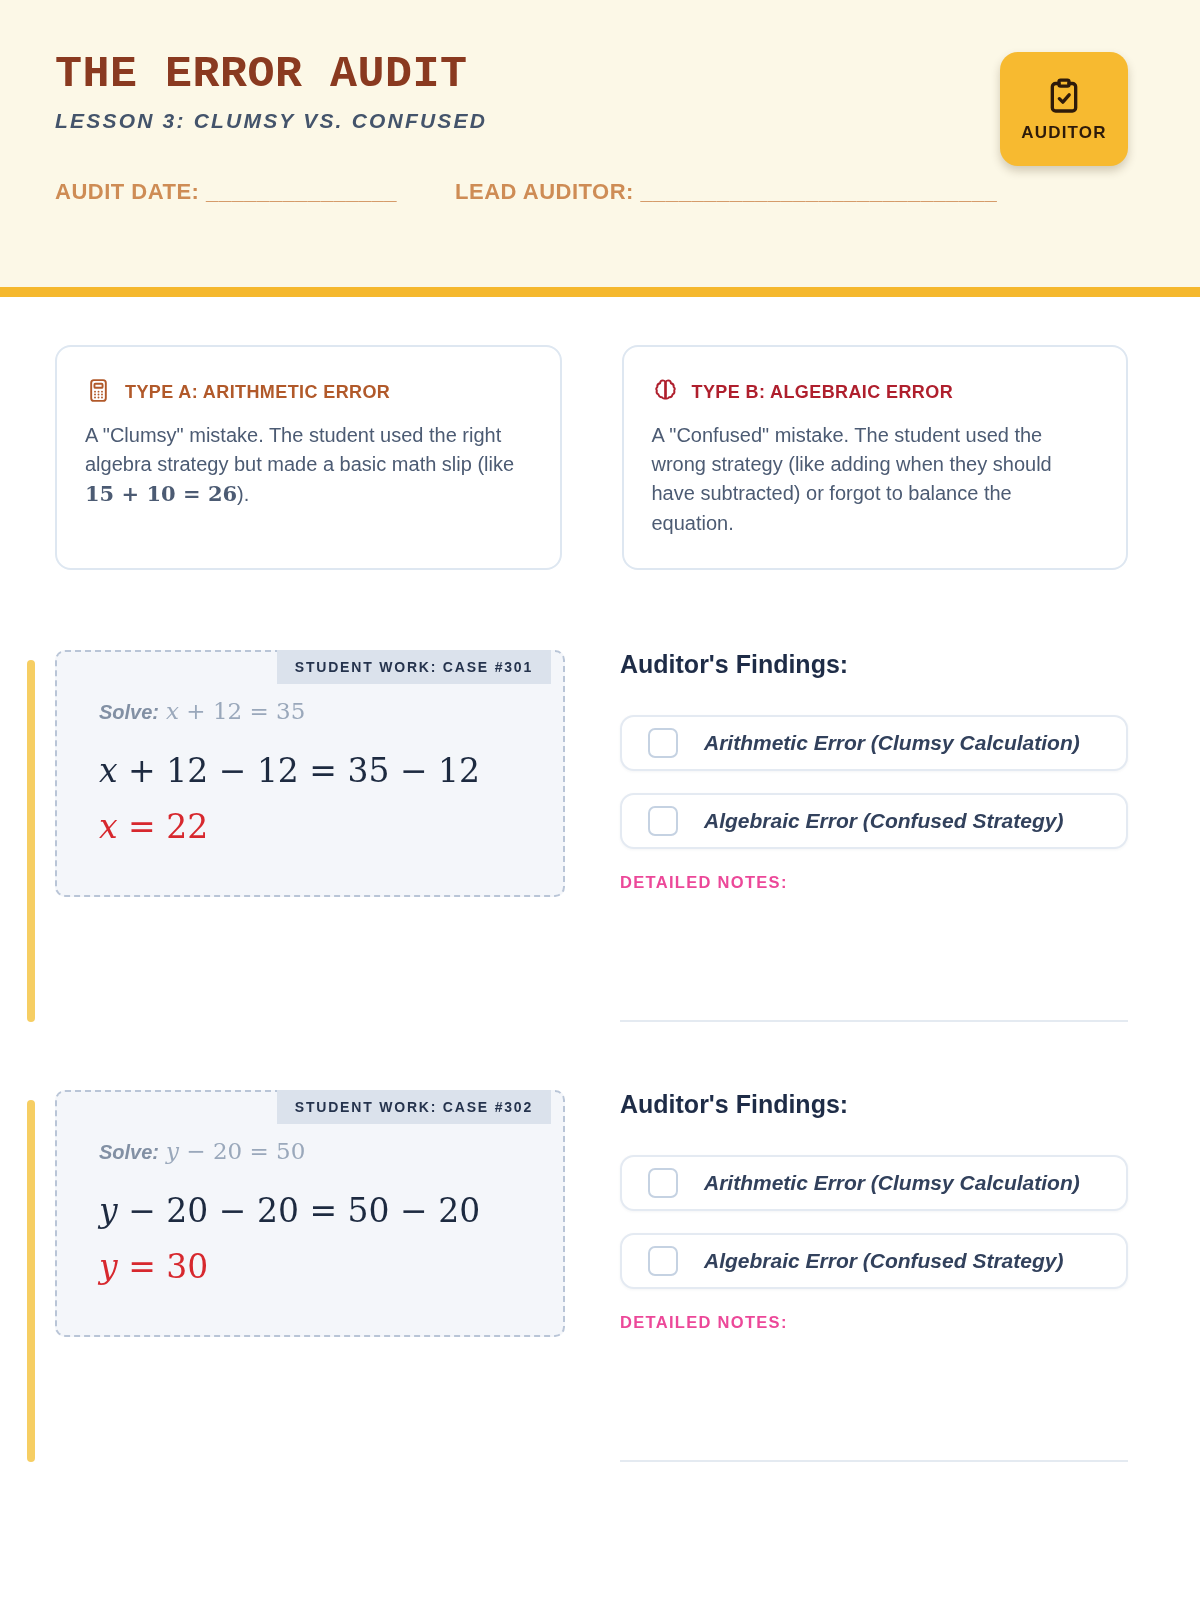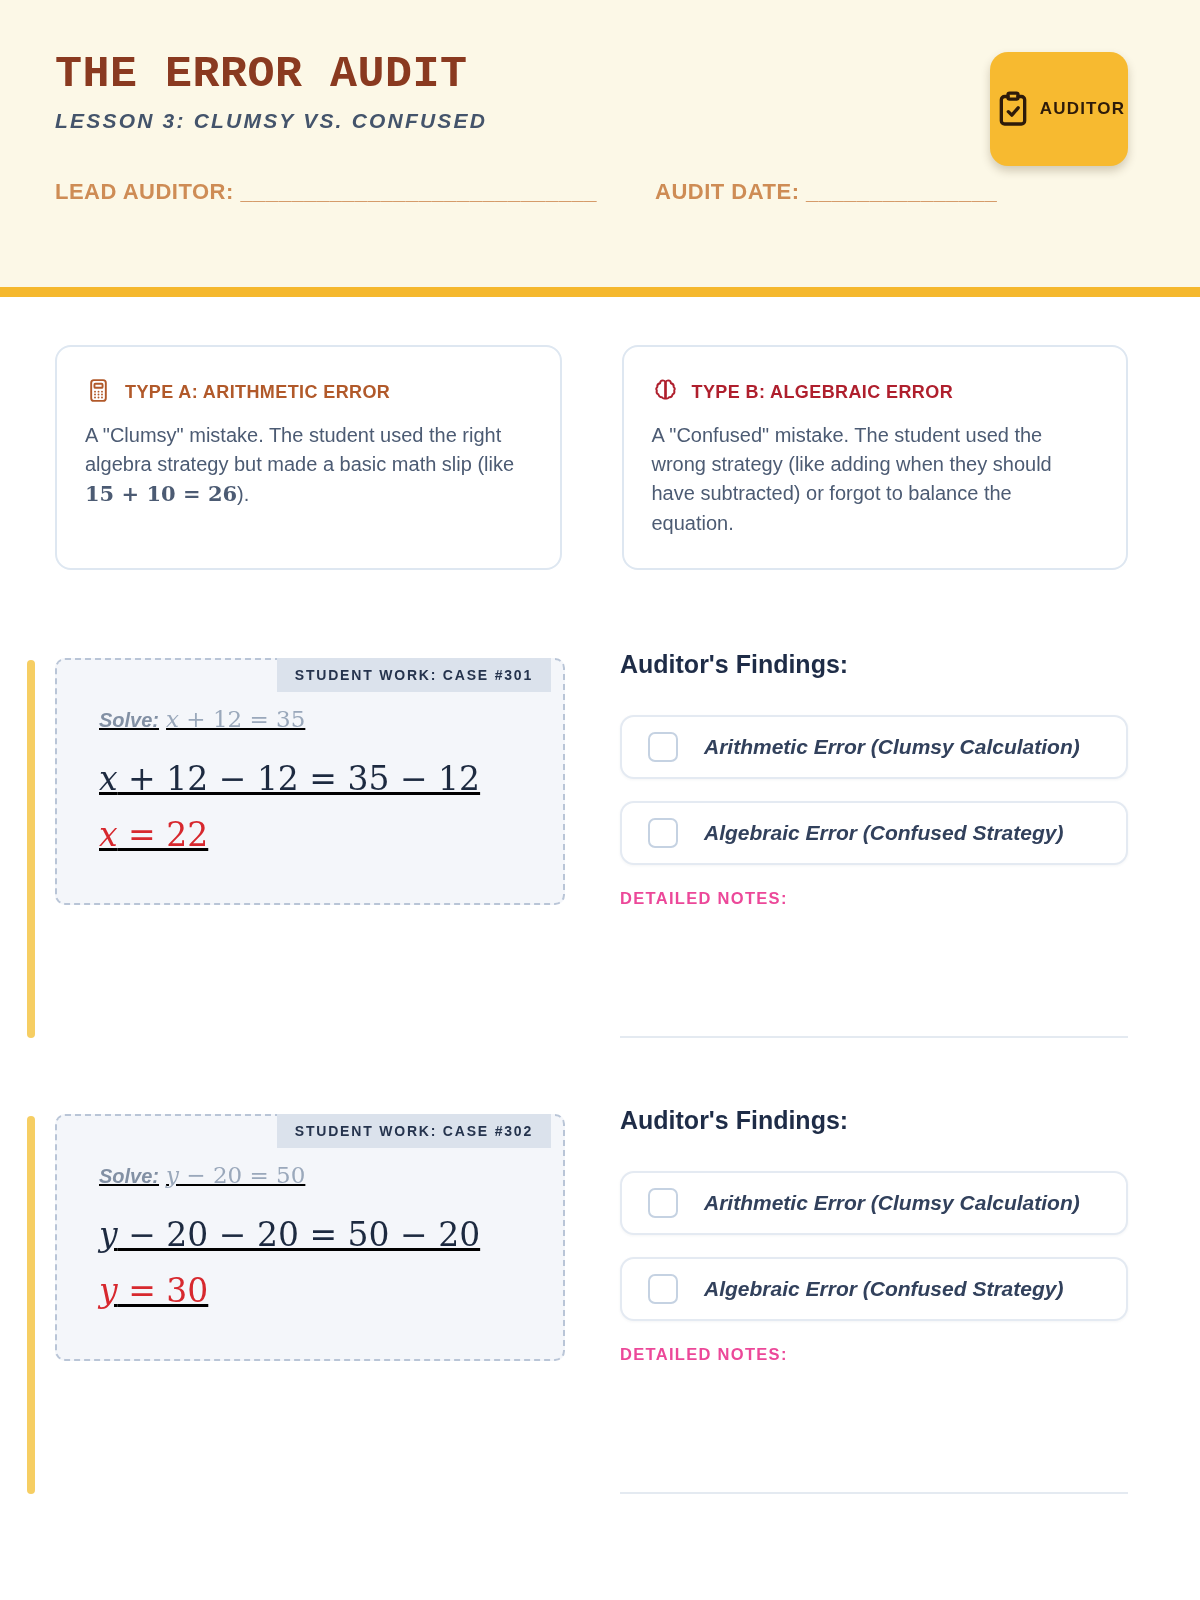--- a/index.html
+++ b/index.html
@@ -14,23 +14,23 @@
   .page-header { background:#FCF8E7; height:287px; padding:52px 72px 0 55px; position:relative; }
   .page-title {
     margin:0; font-family:Liberation Mono, monospace; font-weight:bold;
     font-size:45px; line-height:1.0; color:#8A3A20; letter-spacing:0.5px;
   }
   .page-subtitle {
     margin-top:12px; font-size:21px; font-weight:bold; font-style:italic;
     letter-spacing:2.2px; color:#44546B;
   }
   .auditor-badge {
-    position:absolute; top:52px; right:72px; width:138px; height:114px;
+    position:absolute; top:52px; right:72px; width:128px; height:114px;
     background:#F7BA30; border-radius:18px; box-shadow:0 5px 10px rgba(60,40,0,0.22);
-    display:flex; flex-direction:row; align-items:center; justify-content:center; gap:7px;
+    display:flex; flex-direction:column; align-items:center; justify-content:center; gap:7px;
   }
   .auditor-badge svg { width:40px; height:40px; display:block; }
   .badge-label { font-size:17px; font-weight:bold; letter-spacing:1.2px; color:#2E1B0A; }
   .meta-row {
     display:flex; gap:58px; margin-top:46px;
     font-size:22px; font-weight:bold; color:#CE8C55; letter-spacing:0.5px; white-space:nowrap;
   }
   .header-bar { height:10px; background:#F5B82E; }
 
   
@@ -55,38 +55,38 @@
     position:relative; margin-top:78px;
   }
   .case.case-2 { margin-top:66px; }
   .case::before {
     content:""; position:absolute; left:-28px; top:12px; bottom:0;
     width:8px; border-radius:4px; background:#F6CE63;
   }
 
   .student-box {
     border:2px dashed #B9C5D7; border-radius:10px; background:#F4F6FA;
-    position:relative; padding:46px 18px 34px 42px; min-height:247px; align-self:start; margin-top:10px;text-decoration:underline;
+    position:relative; padding:46px 18px 34px 42px; min-height:247px; align-self:start; margin-top:2px;
   }
   .work-tag {
     position:absolute; top:-2px; right:12px; background:#DBE2EC;
     padding:9px 18px; font-size:14px; font-weight:bold; letter-spacing:1.8px; color:#25334D;
     white-space:nowrap;
   }
   .solve-line { font-size:20px; color:#8290A4; }
   .solve-label { font-weight:bold; font-style:italic; }
   .solve-math { font-family:"DejaVu Serif", serif; font-size:23px; color:#9AA8BB; margin-left:7px; }
   .work-math { font-family:"DejaVu Serif", serif; font-size:33px; color:#1D2A40; margin-top:27px; }
   .result-math { font-family:"DejaVu Serif", serif; font-size:33px; color:#D7282E; margin-top:17px; }
 
   .findings-title { margin:2px 0 0; font-size:25px; font-weight:bold; color:#1E2C47; }
   .option-card {
     display:flex; align-items:center; gap:26px;
     border:2px solid #E4EAF2; border-radius:14px; background:#fff;
-    padding:0 26px; height:64px; margin-top:22px;
+    padding:0 26px; height:56px; margin-top:22px;
     box-shadow:0 1px 3px rgba(30,50,80,0.05);
   }
   .option-card.first { margin-top:36px; }
   .checkbox {
     width:30px; height:30px; border:2.5px solid #C5D2E2; border-radius:7px;
     background:#fff; flex:none;
   }
   .option-label { font-size:21px; font-style:italic; font-weight:bold; color:#32415C; }
 
   .notes-label { margin-top:24px; font-size:16.5px; font-weight:bold; letter-spacing:1.3px; color:#ec4899; }
@@ -108,26 +108,26 @@
         <path d="M9 4.5H7a2 2 0 0 0-2 2V19a2 2 0 0 0 2 2h10a2 2 0 0 0 2-2V6.5a2 2 0 0 0-2-2h-2"></path>
         <rect x="9" y="2.5" width="6" height="3.6" rx="1"></rect>
         <path d="M9.2 13.6l2.1 2.1 3.8-4.4"></path>
       </svg>
     </span>
     <span class="badge-label">AUDITOR</span>
   </div>
 
   <div class="meta-row">
     <div>
+      <span>AUDIT DATE:</span>
+      <span>_______________</span>
+    </div>
+    <div>
       <span>LEAD AUDITOR:</span>
       <span>____________________________</span>
-    </div>
-    <div>
-      <span>AUDIT DATE:</span>
-      <span>_______________</span>
     </div>
   </div>
 </header>
 <div class="header-bar"></div>
 
 <main>
 
   <section class="type-cards">
     <div class="type-card type-a">
       <div class="type-head">

